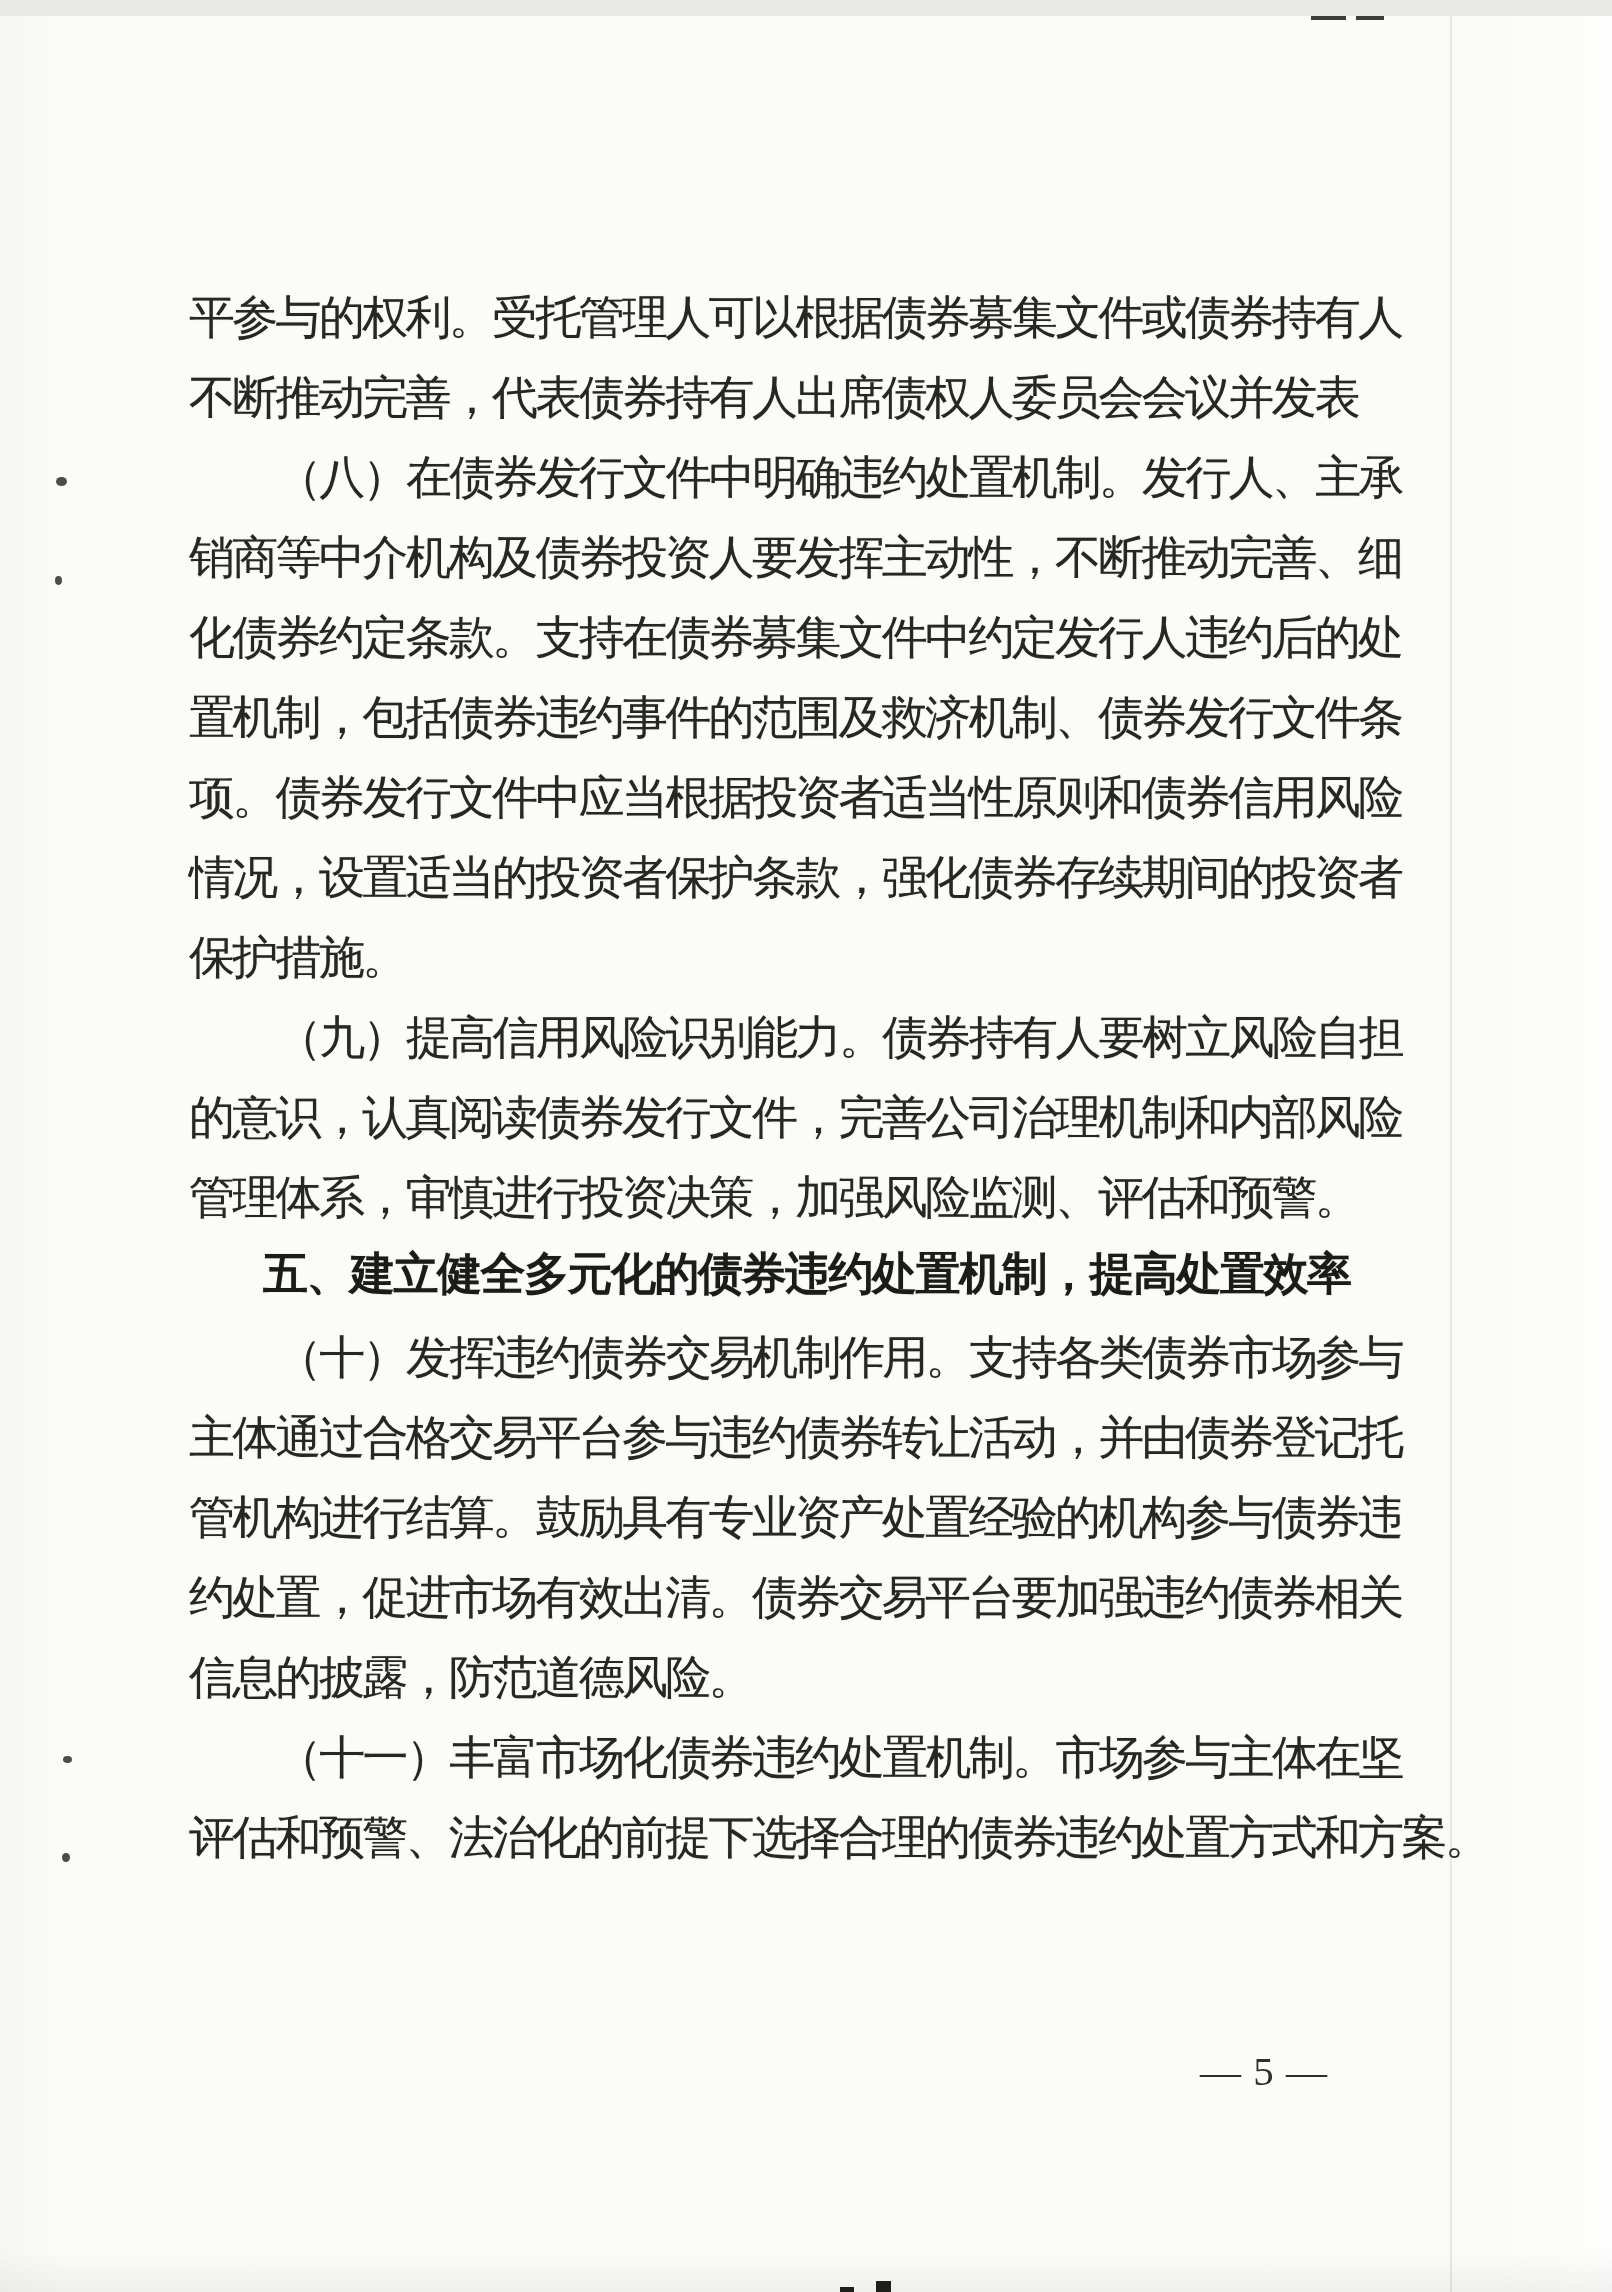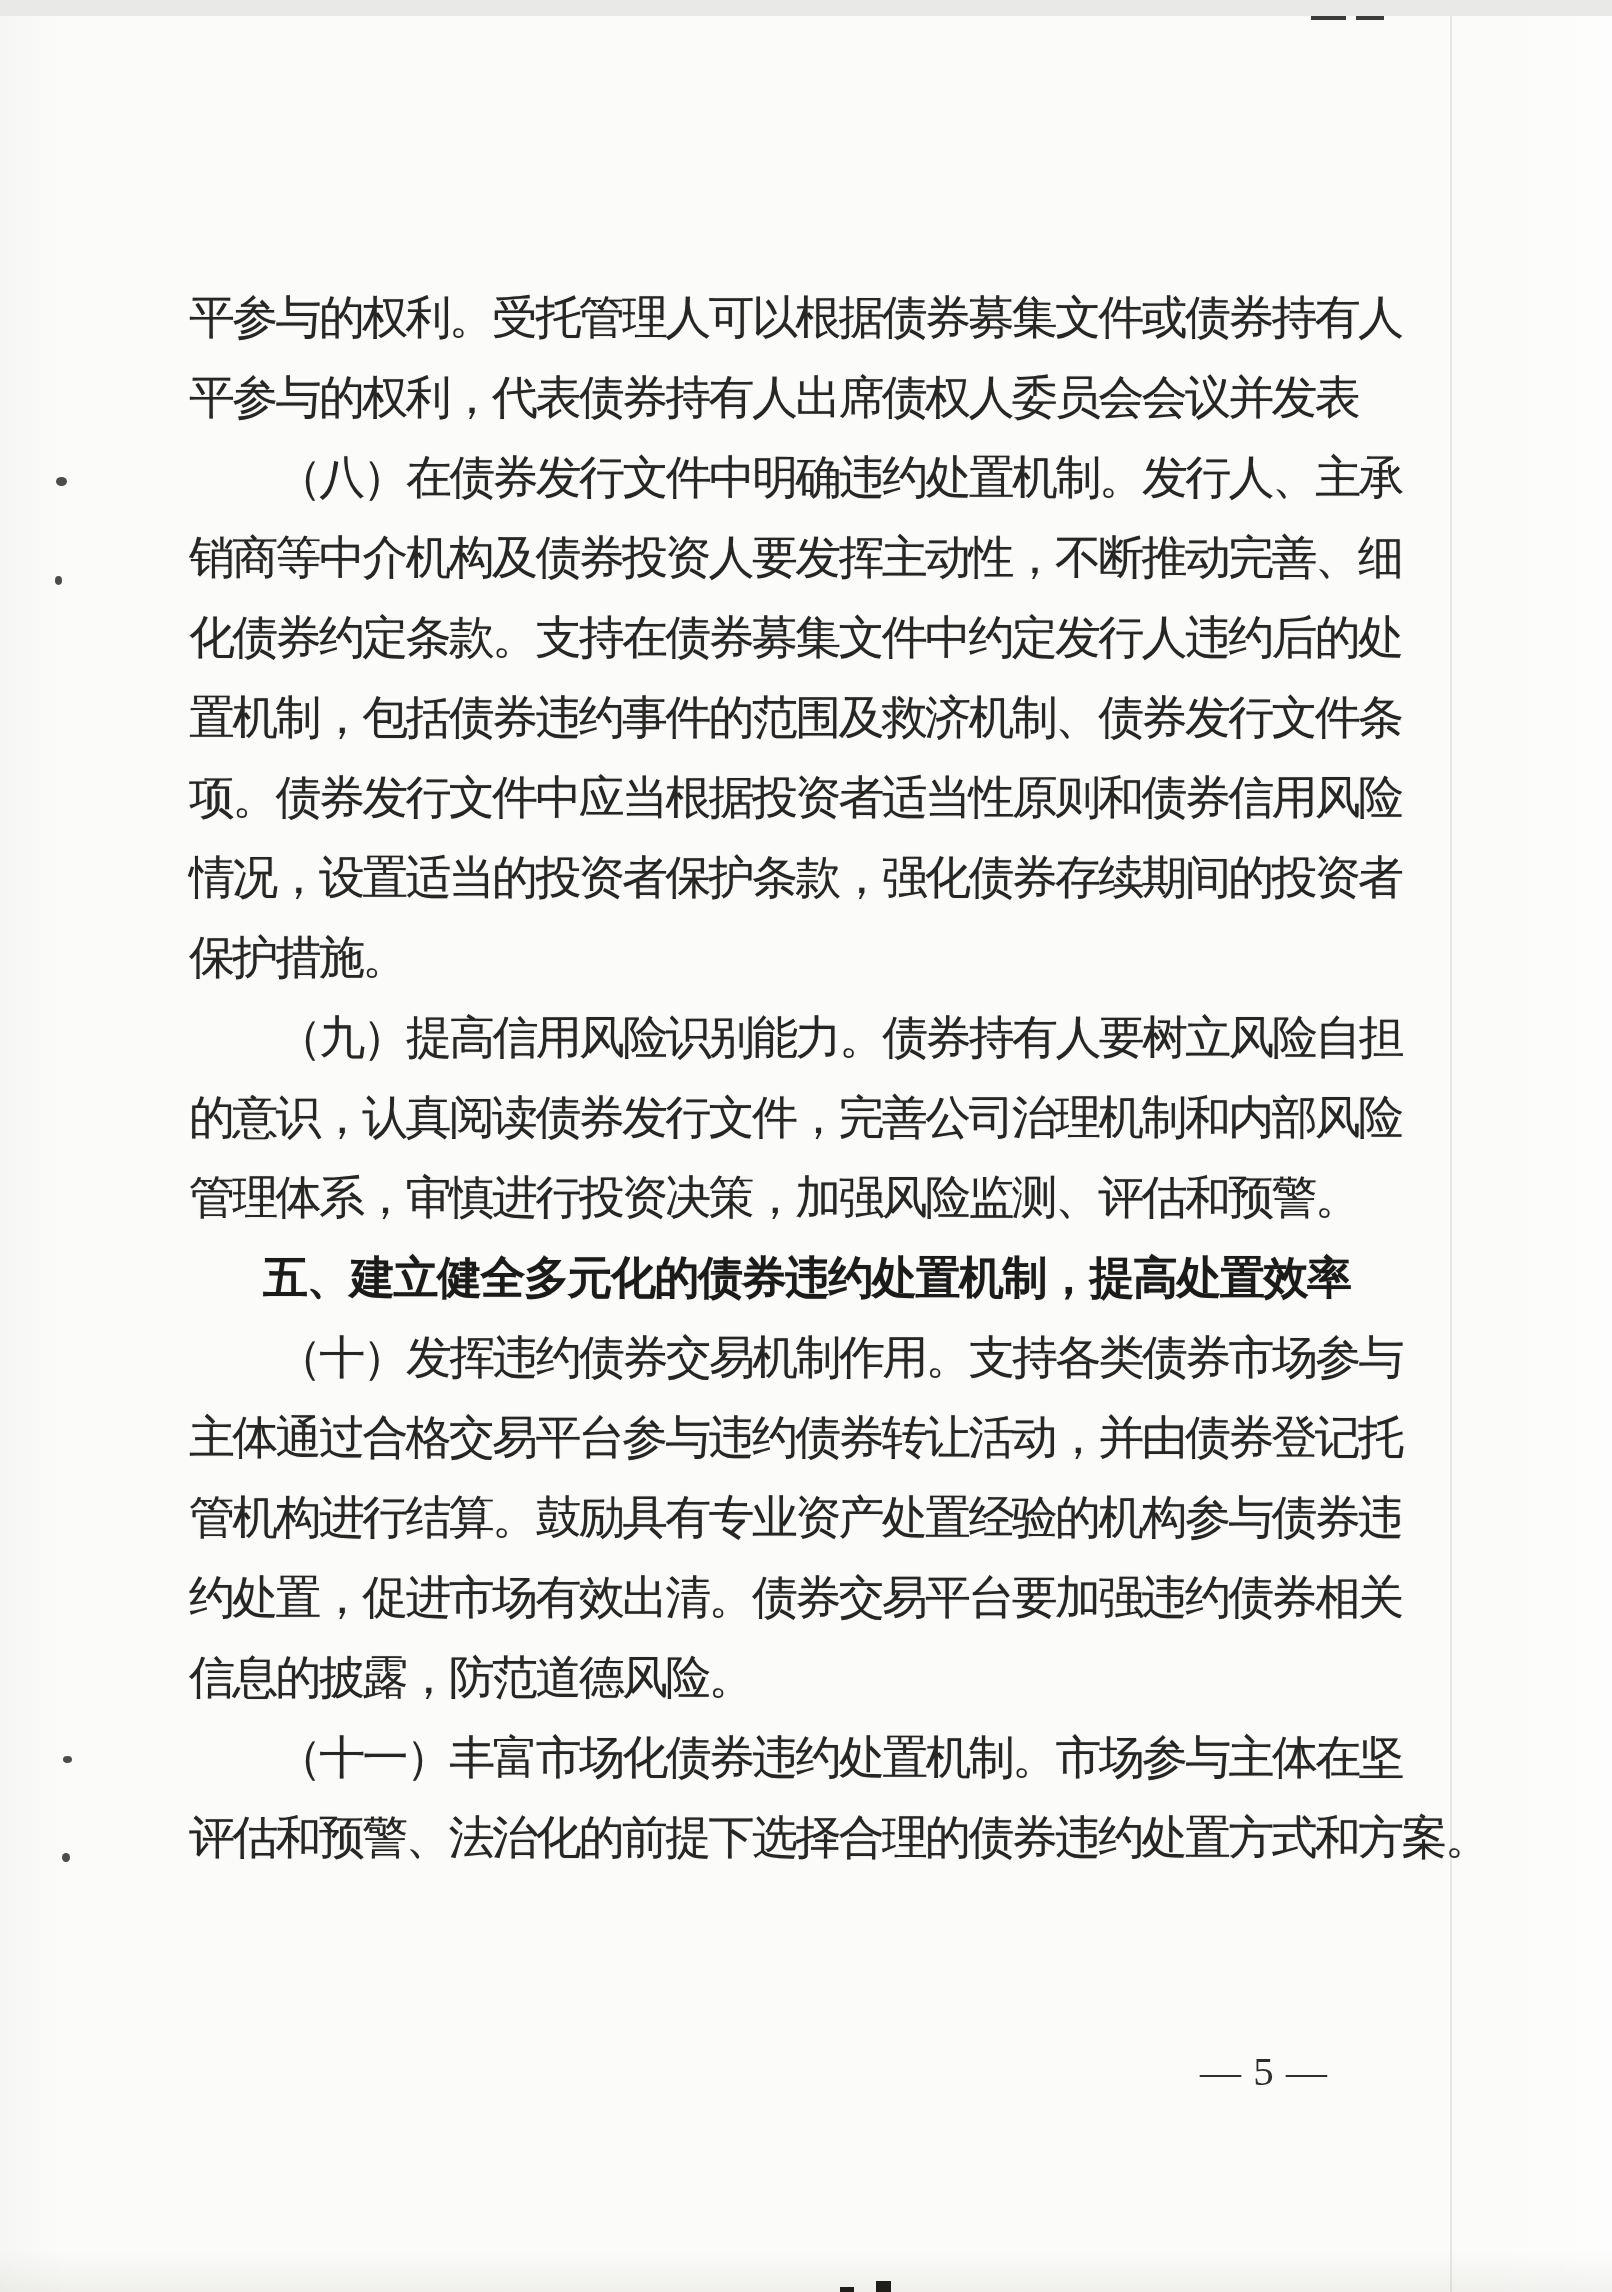--- a/index.html
+++ b/index.html
@@ -25,21 +25,21 @@
   }
   .line {
     height:80px; line-height:80px;
     font-size:46px; letter-spacing:-2.7px;
     color:#262624;
     white-space:nowrap;
     text-shadow:0 0 1px rgba(40,40,40,0.35);
   }
   .line.indent { padding-left:87px; }
   .line.heading {
-    font-family:Liberation Serif, serif;
+    font-family:Liberation Mono, monospace;
     font-weight:bold;
     font-size:45px; letter-spacing:-1.5px;
     color:#1b1b19;
     padding-left:74px;
   }
   .page-number {
     position:absolute; left:1156px; top:2031px; width:216px;
     text-align:center;
     font-size:41px; letter-spacing:1px;
     color:#2e2e2c;
@@ -68,21 +68,21 @@
   .tick1 { left:840px; top:2271px; width:13.7px; height:21.6px; background:#1f1e19; }
   .tick2 { left:876px; top:2265px; width:14.7px; height:27.4px; background:#1f1e19; }
 </style>
 </head>
 <body>
 
 <div class="page">
 
   <div class="text-block">
     <div class="line">平参与的权利。受托管理人可以根据债券募集文件或债券持有人</div>
-    <div class="line">平参与的权利，代表债券持有人出席债权人委员会会议并发表</div>
+    <div class="line">不断推动完善，代表债券持有人出席债权人委员会会议并发表</div>
     <div class="line indent">（八）在债券发行文件中明确违约处置机制。发行人、主承</div>
     <div class="line">销商等中介机构及债券投资人要发挥主动性，不断推动完善、细</div>
     <div class="line">化债券约定条款。支持在债券募集文件中约定发行人违约后的处</div>
     <div class="line">置机制，包括债券违约事件的范围及救济机制、债券发行文件条</div>
     <div class="line">项。债券发行文件中应当根据投资者适当性原则和债券信用风险</div>
     <div class="line">情况，设置适当的投资者保护条款，强化债券存续期间的投资者</div>
     <div class="line">保护措施。</div>
     <div class="line indent">（九）提高信用风险识别能力。债券持有人要树立风险自担</div>
     <div class="line">的意识，认真阅读债券发行文件，完善公司治理机制和内部风险</div>
     <div class="line">管理体系，审慎进行投资决策，加强风险监测、评估和预警。</div>

